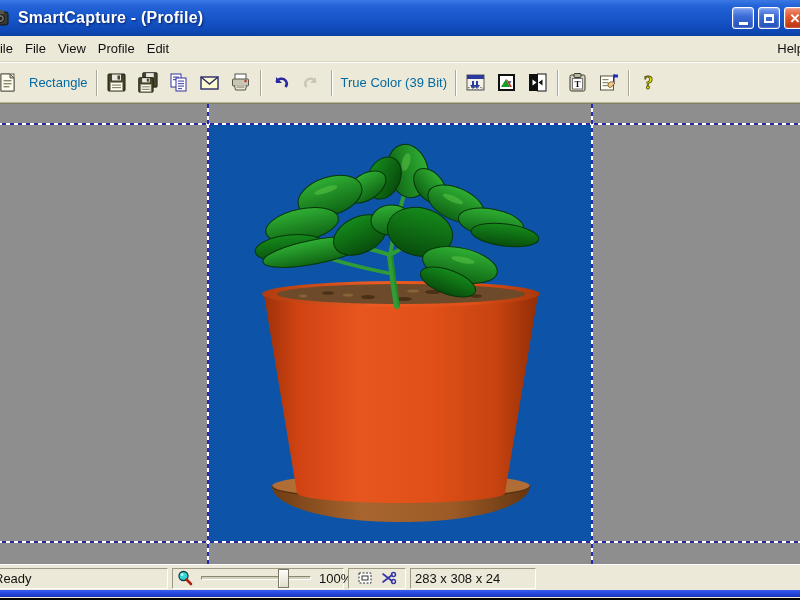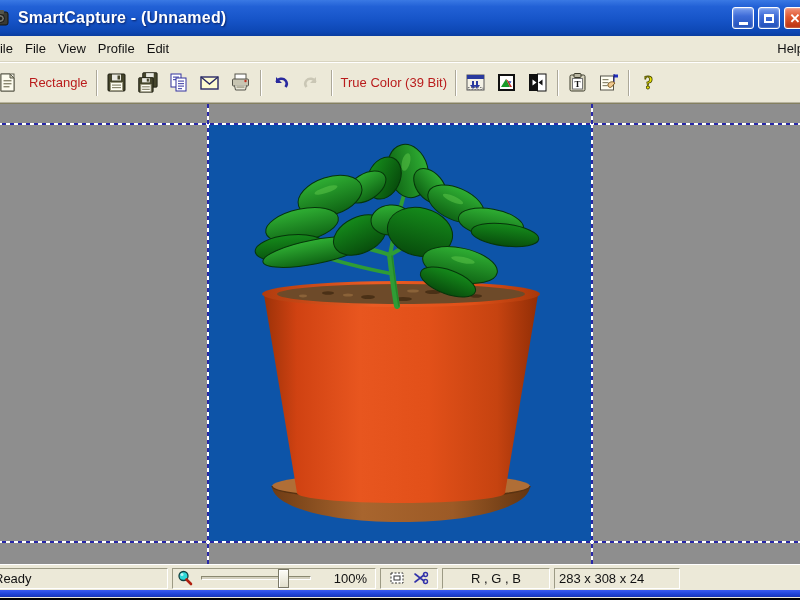--- a/index.html
+++ b/index.html
@@ -46,21 +46,21 @@
   
   .toolbar {
     height:41px; display:flex; align-items:center; background:#ece9d8;
     border-top:1px solid #fff; border-bottom:1px solid #b8b4a0; padding:0 2px;
   }
   .tb-group { display:flex; align-items:center; gap:9px; padding:0 8px; }
   .tb-sep { width:2px; height:26px; flex:none;
     background:linear-gradient(90deg,#aca899 0 1px,#ffffff 1px 2px); }
   .tb-icon { width:22px; height:22px; flex:none; display:flex; align-items:center; justify-content:center; }
   .tb-icon svg { width:21px; height:21px; }
-  .tb-label { font-size:13px; color:#b91c1c; white-space:nowrap; }
+  .tb-label { font-size:13px; color:#0369a1; white-space:nowrap; }
   .shape-label { margin-left:2px; }
 
   
   .canvas {
     position:relative; height:461px; background:#8e8e8e; overflow:hidden;
     border-top:1px solid #848060;
   }
   .capture-image { position:absolute; left:222px; top:20px; width:383px; height:417px; }
   .guide { position:absolute; }
   .guide-h { left:0; right:0; height:2px;
@@ -72,21 +72,21 @@
   .statusbar {
     height:26px; display:flex; align-items:center; background:#ece9d8;
     border-top:1px solid #fff; padding-top:1px; font-size:13px; color:#111;
   }
   .sb-panel {
     height:21px; margin-left:4px; display:flex; align-items:center;
     border:1px solid; border-color:#9c9a84 #ffffff #ffffff #9c9a84;
     background:#ece9d8; padding:0 4px;
   }
   .sb-ready { width:182px; margin-left:0; padding-left:7px; }
-  .sb-zoom  { width:204px; gap:8px; }
+  .sb-zoom  { width:172px; gap:8px; }
   .sb-tools { width:58px; justify-content:center; gap:8px; }
   .sb-xy    { width:95px;  justify-content:center; }
   .sb-rgb   { width:108px; justify-content:center; }
   .sb-size  { width:126px; }
   .zoom-track { position:relative; width:110px; height:4px; flex:none;
     background:#d4d0be; border:1px solid; border-color:#8a8870 #fff #fff #8a8870; }
   .zoom-thumb { position:absolute; top:-8px; left:76px; width:11px; height:19px;
     background:linear-gradient(180deg,#fdfdf8,#e2dfcc);
     border:1px solid #7a7866; box-shadow:inset 1px 1px 0 #fff; }
   .zoom-value { margin-left:auto; padding-right:4px; }
@@ -100,21 +100,21 @@
 
 <div class="app-window">
 
   <div class="titlebar">
     <svg class="app-icon" viewBox="0 0 22 22">
       <rect x="3" y="5" width="15" height="13" rx="2" fill="#3a3a34" stroke="#14140f"></rect>
       <rect x="7" y="3" width="7" height="4" rx="1" fill="#55554a"></rect>
       <circle cx="10.5" cy="11.5" r="4" fill="#72726a" stroke="#101010"></circle>
       <circle cx="10.5" cy="11.5" r="1.8" fill="#23231e"></circle>
     </svg>
-    <span class="title-text">SmartCapture - (Unnamed)</span>
+    <span class="title-text">SmartCapture - (Profile)</span>
     <div class="win-buttons">
       <div class="win-btn">
           <span class="glyph-min"></span>
         </div>
       <div class="win-btn">
           <span class="glyph-max"></span>
         </div>
       <div class="win-btn close">
           <span class="glyph-x">✕</span>
         </div>
@@ -403,23 +403,20 @@
       <svg class="sb-mini-icon" viewBox="0 0 16 16">
         <rect x="2" y="3" width="12" height="10" fill="#fff" stroke="#333" stroke-dasharray="2 1.5"></rect>
         <rect x="5" y="6" width="6" height="4" fill="none" stroke="#333"></rect>
       </svg>
       <svg class="sb-mini-icon" viewBox="0 0 16 16">
         <path d="M2 4 L11 11 M2 12 L11 5" stroke="#3333aa" stroke-width="1.6" stroke-linecap="round" fill="none"></path>
         <circle cx="12.5" cy="11.5" r="2" fill="none" stroke="#3333aa" stroke-width="1.4"></circle>
         <circle cx="12.5" cy="4.5" r="2" fill="none" stroke="#3333aa" stroke-width="1.4"></circle>
       </svg>
     </div>
-    <div class="sb-panel sb-rgb">
-      <span>R , G , B</span>
-    </div>
     <div class="sb-panel sb-size">
       <span>283 x 308 x 24</span>
     </div>
   </div>
 
   <div class="bottom-edge"></div>
 
 </div>
 
 </body></html>

